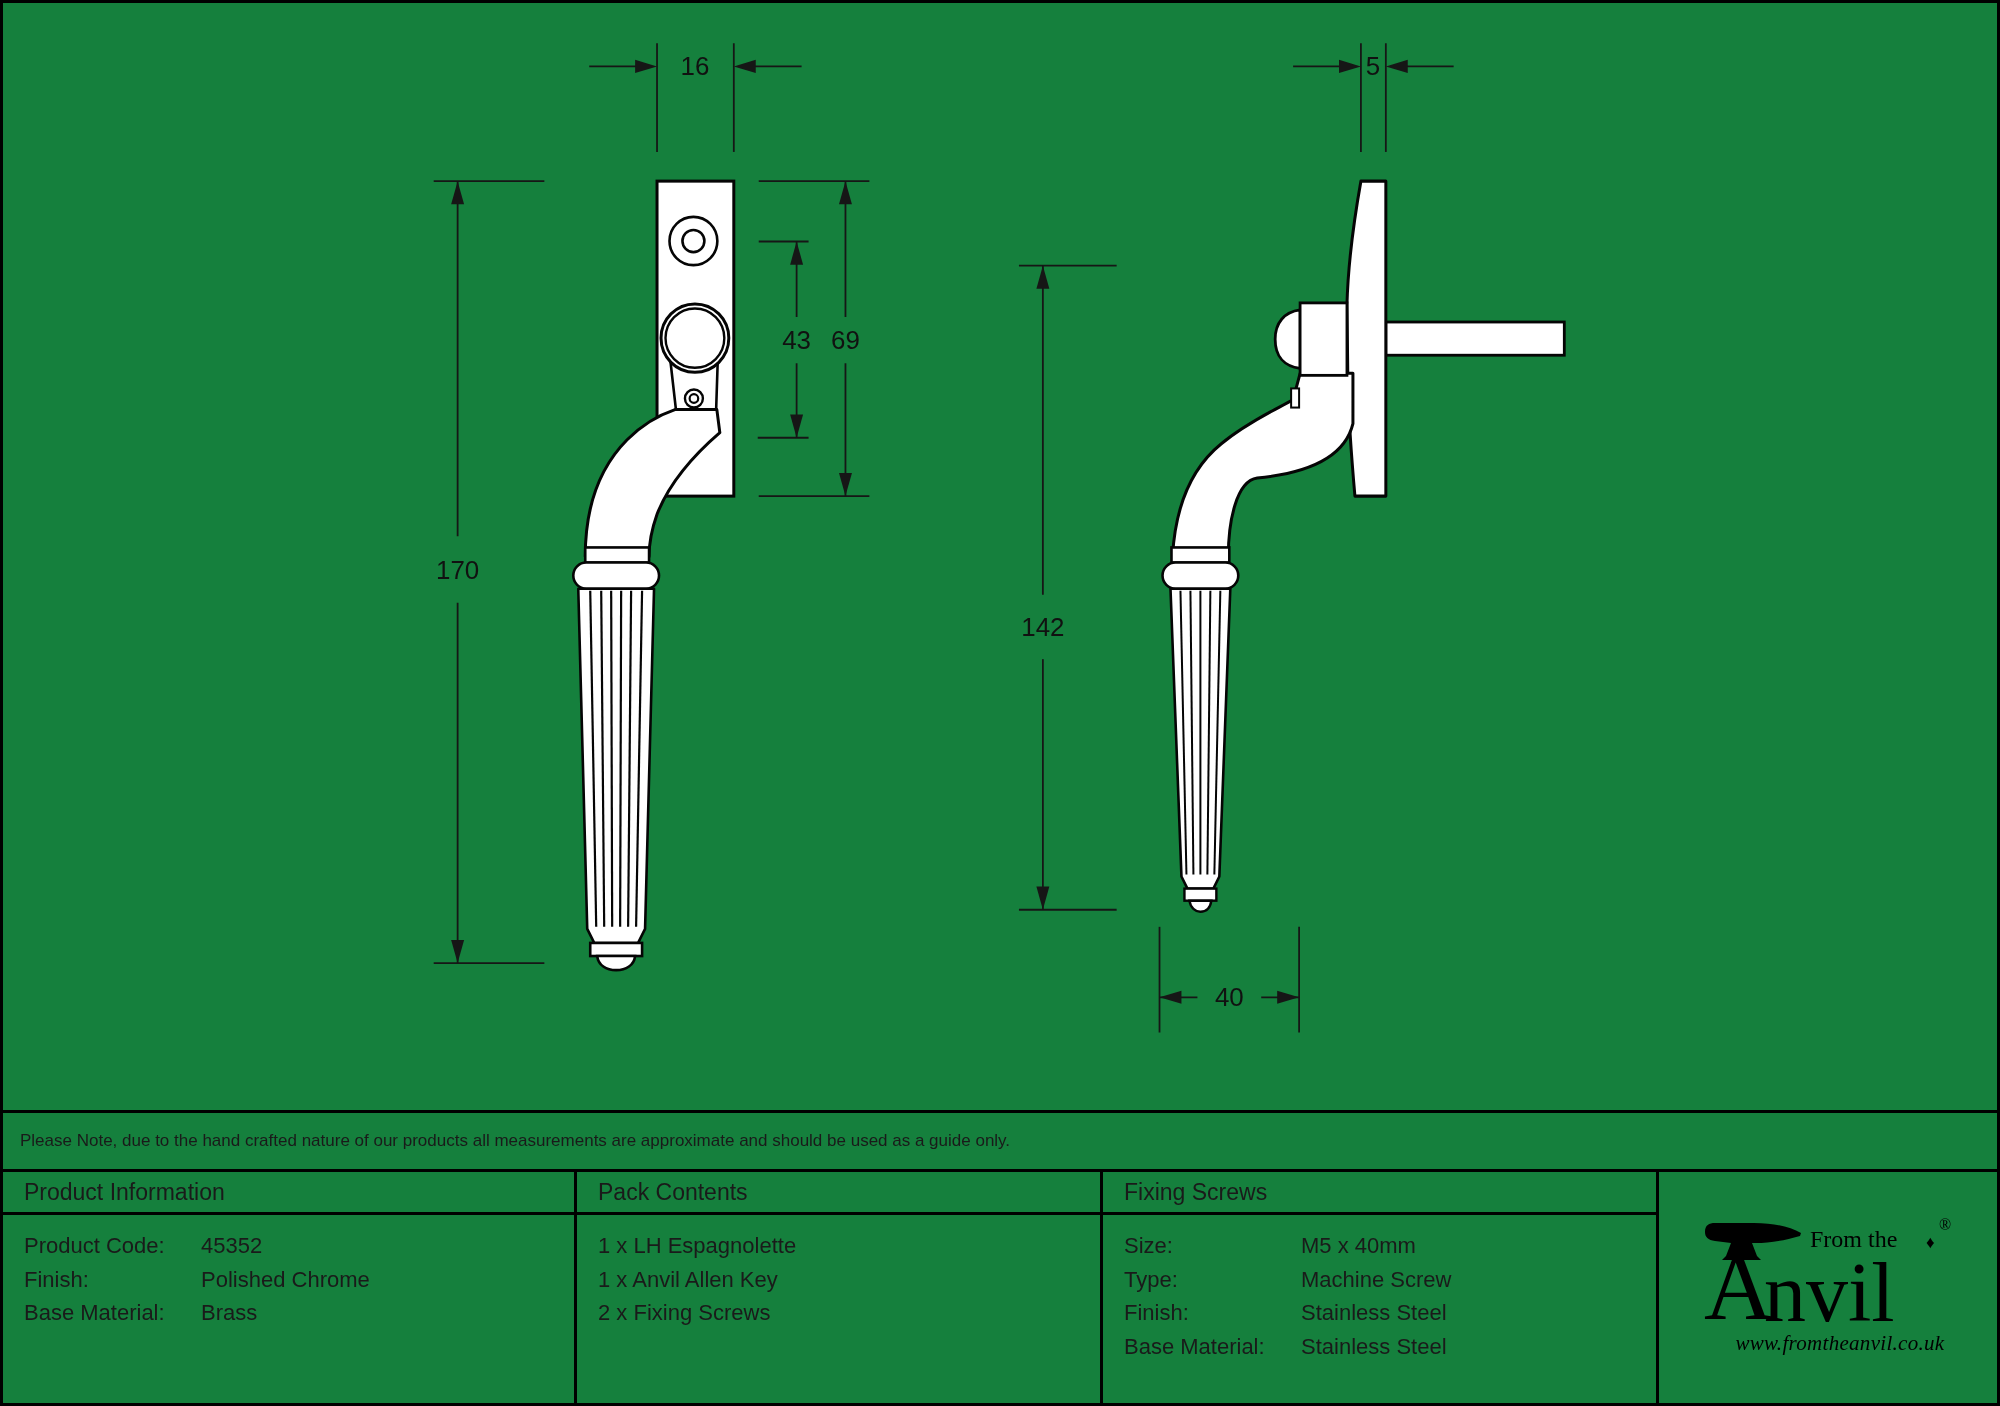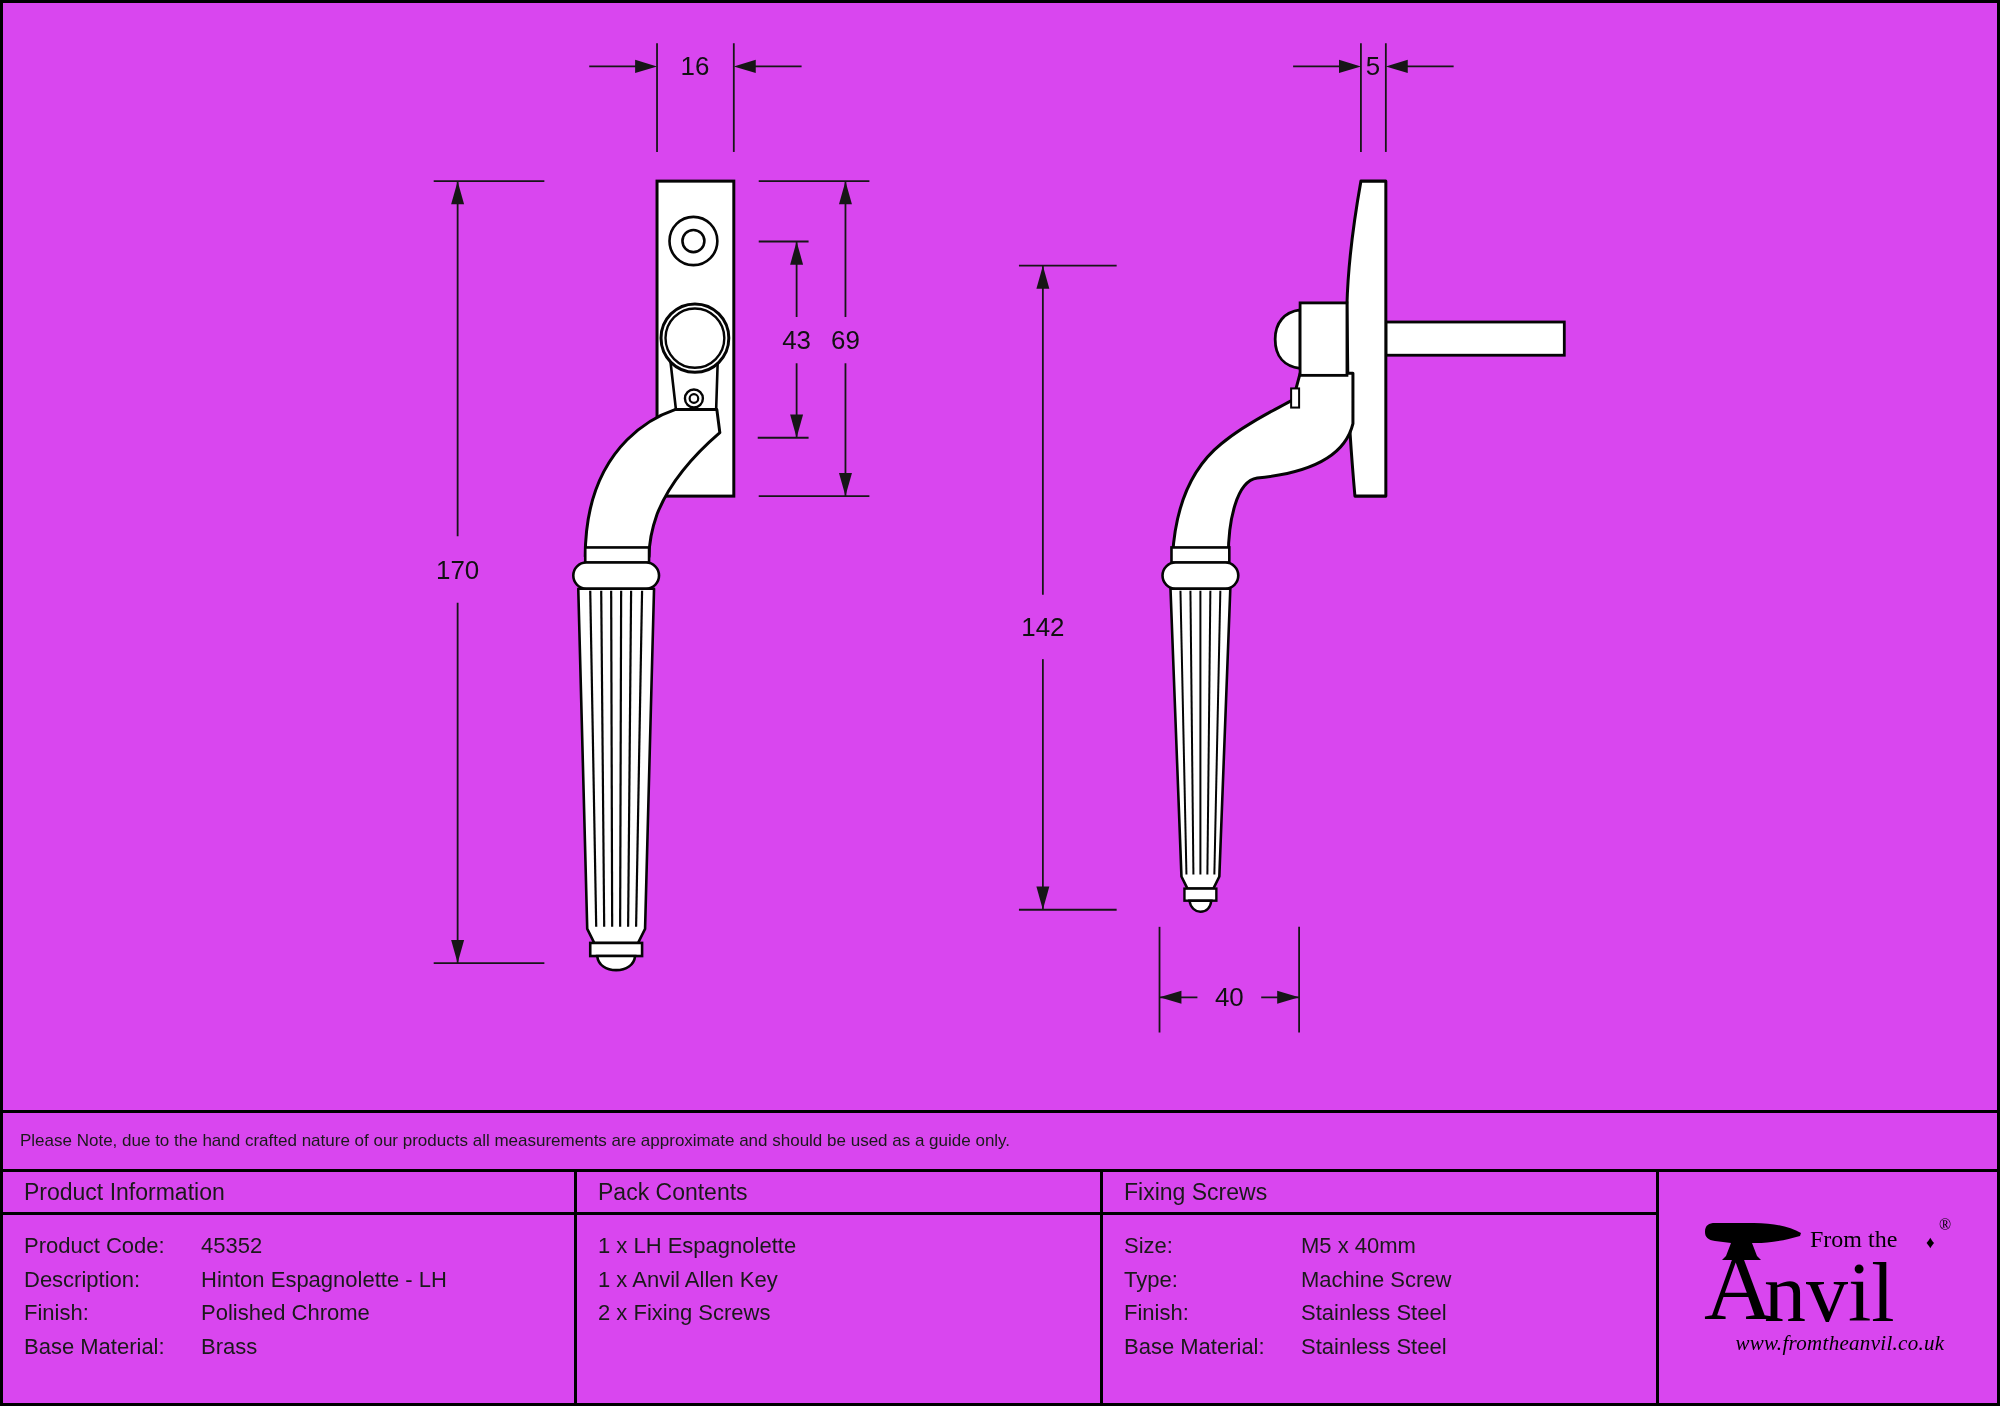--- a/index.html
+++ b/index.html
@@ -3,21 +3,21 @@
 <meta charset="utf-8">
 <style>
   html,body{margin:0;padding:0;background:#ffffff;}
   body{
     width:2000px;height:1406px;position:relative;
     font-family:"Liberation Sans",sans-serif;color:#1a1a1a;
     -webkit-font-smoothing:antialiased;
   }
   .frame{
     position:absolute;inset:0;border:3px solid #000;
-    display:flex;flex-direction:column;background:#d946ef;
+    display:flex;flex-direction:column;background:#15803d;
   }
   .drawing-area{flex:1 1 auto;position:relative;overflow:hidden;}
   .drawing-area svg{position:absolute;inset:0;width:100%;height:100%;}
 
   .note-bar{
     border-top:3px solid #000;height:56px;flex:0 0 auto;
     display:flex;align-items:center;padding-left:17px;
     font-size:17px;letter-spacing:0;
   }
 
@@ -212,24 +212,20 @@
   <div class="info-table">
 
     <div class="col col-product">
       <div class="cell-header">
         <span>Product Information</span>
       </div>
       <div class="cell-body">
         <div class="kv">
           <span class="k">Product Code:</span>
           <span class="v">45352</span>
-        </div>
-        <div class="kv">
-          <span class="k">Description:</span>
-          <span class="v">Hinton Espagnolette - LH</span>
         </div>
         <div class="kv">
           <span class="k">Finish:</span>
           <span class="v">Polished Chrome</span>
         </div>
         <div class="kv">
           <span class="k">Base Material:</span>
           <span class="v">Brass</span>
         </div>
       </div>

